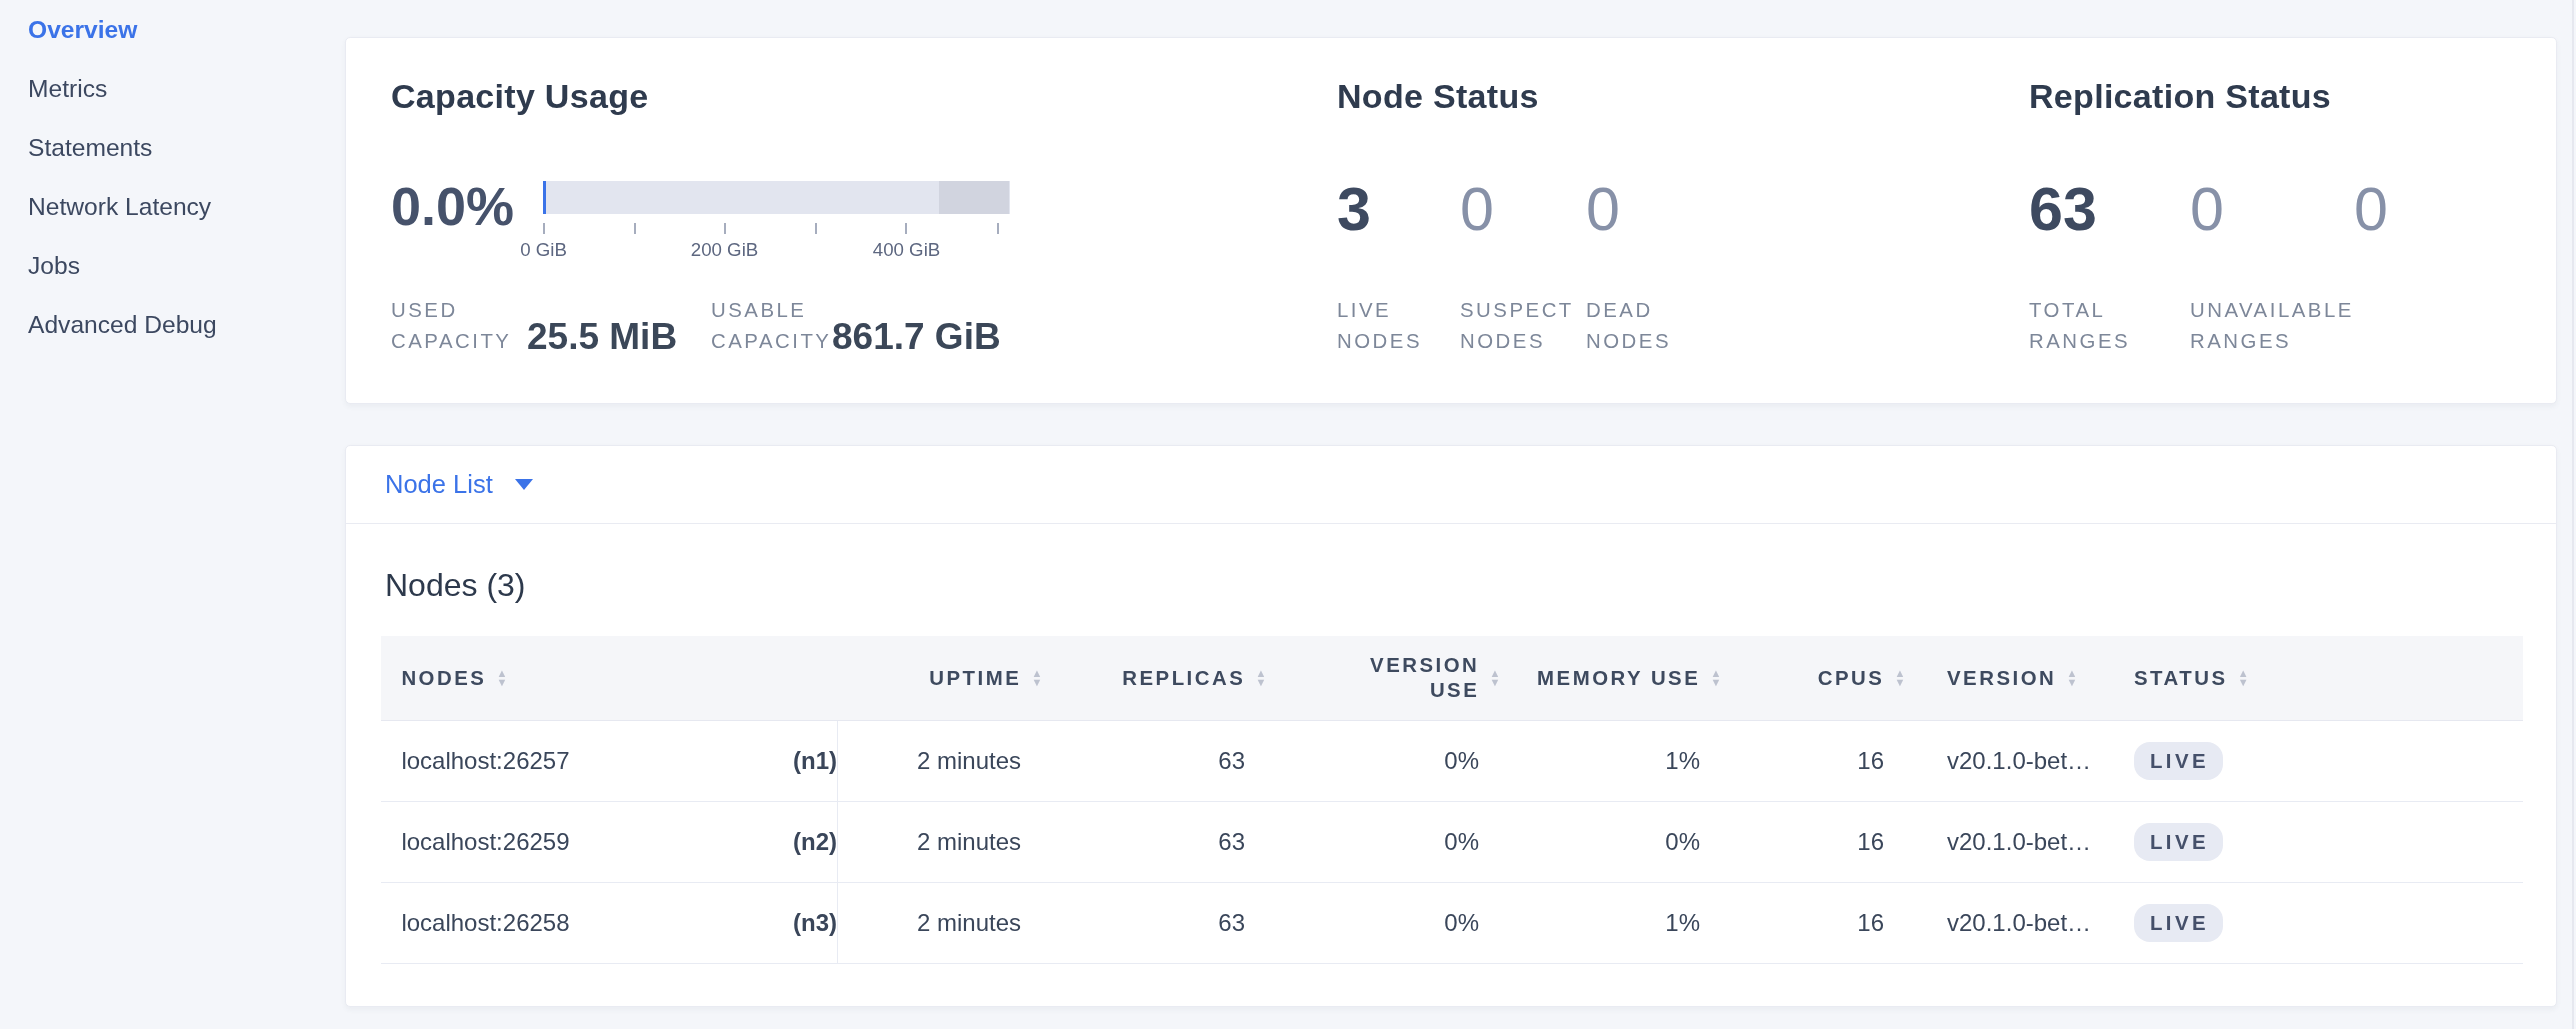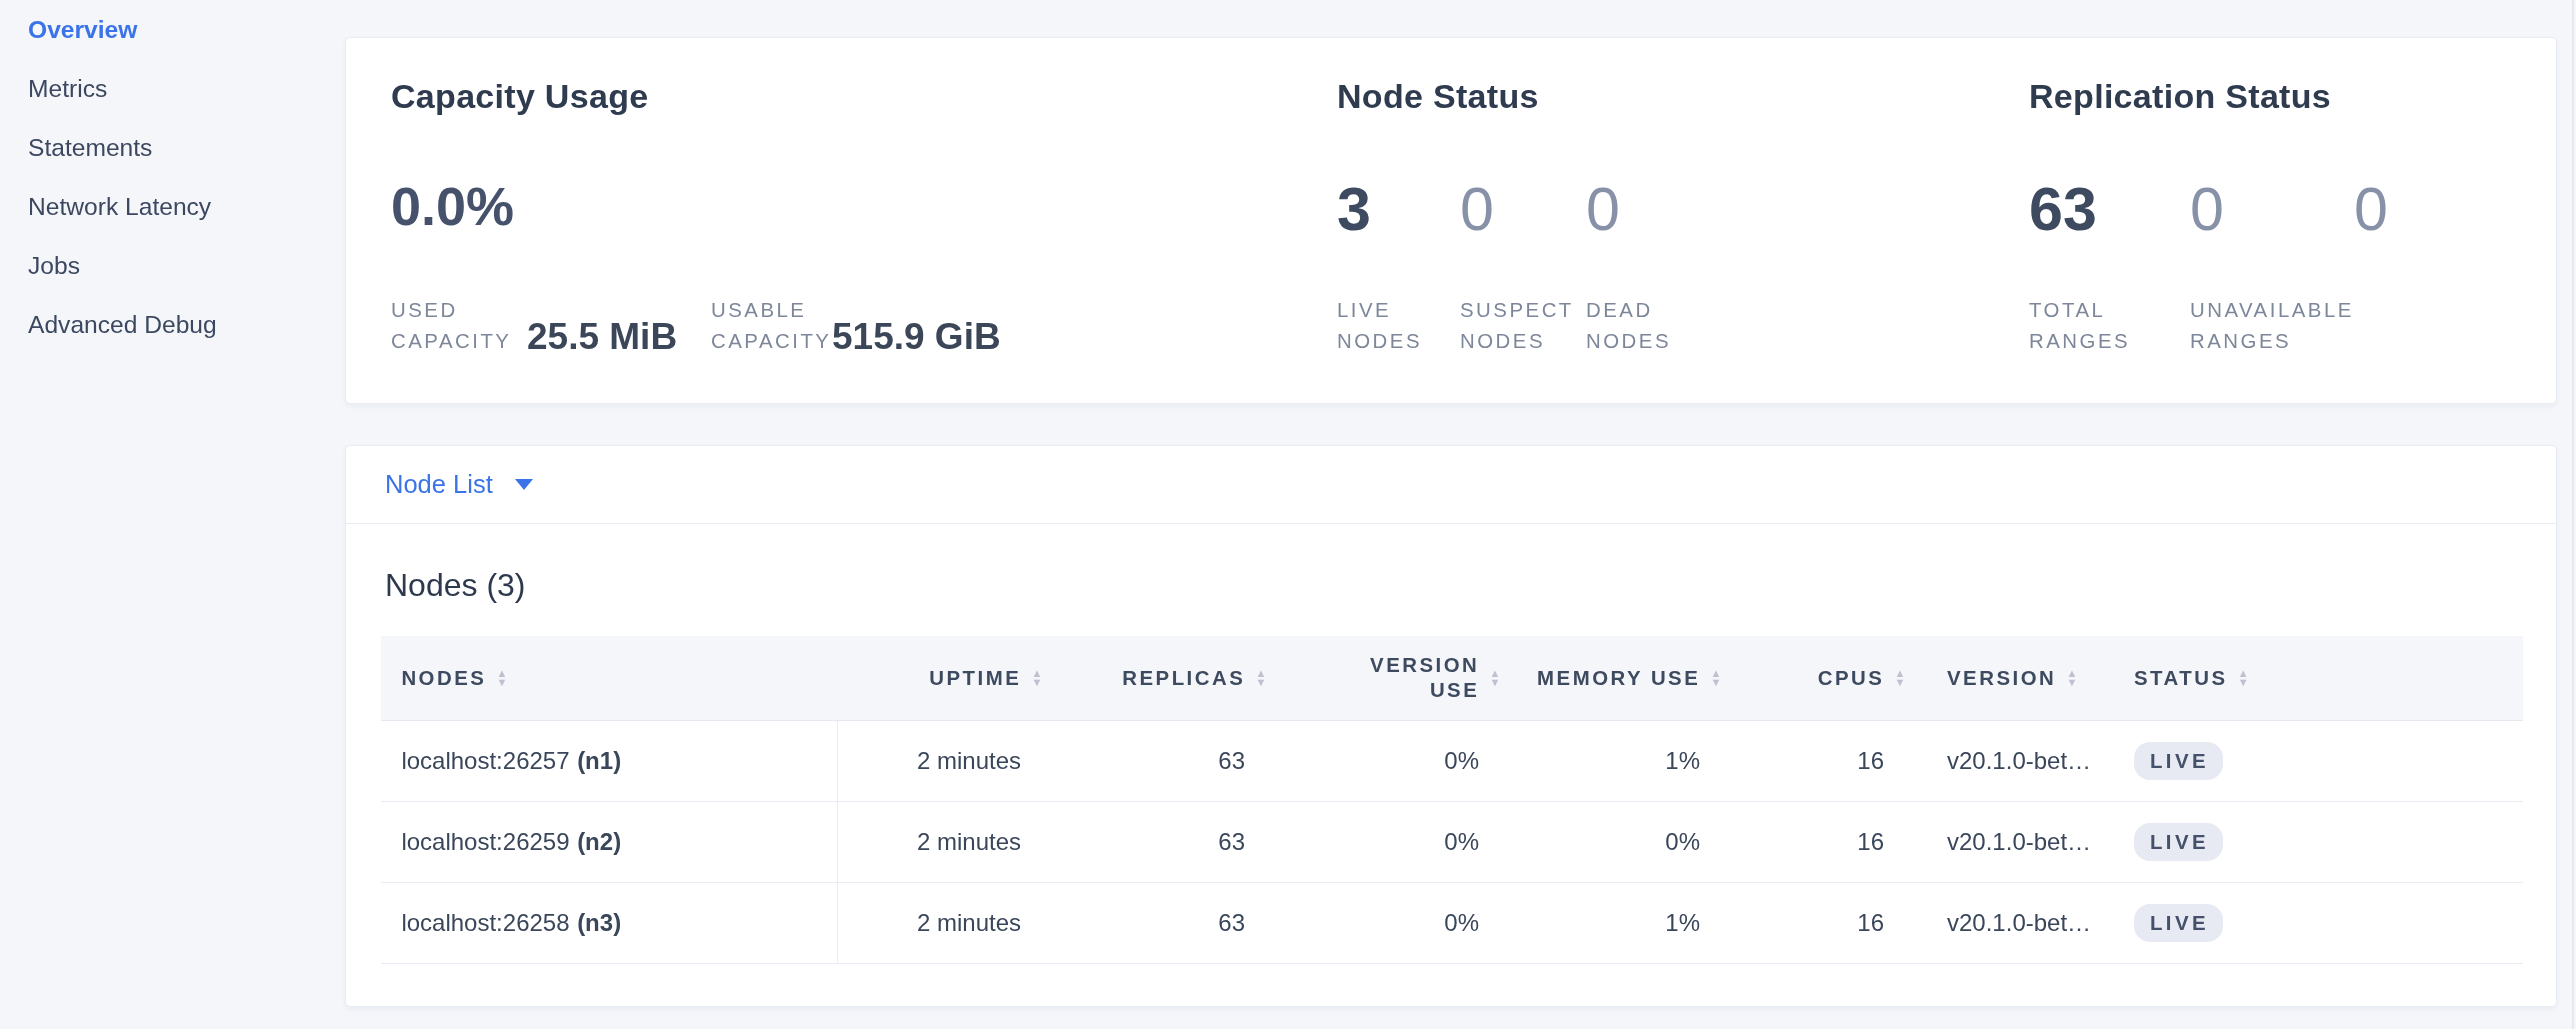--- a/index.html
+++ b/index.html
@@ -104,21 +104,21 @@
     display:flex; align-items:center; gap:10.2px;
     font-size:20.4px; font-weight:700; letter-spacing:2.5px; color:#3e4a5f;
     cursor:pointer;
   }
   .th.right { justify-content:flex-end; padding-right:5.1px; }
   .th-label-wrap { max-width:110px; text-align:right; line-height:25.5px; }
   .sorter { display:flex; flex-direction:column; align-items:center; color:#bdc2cf; font-size:11px; line-height:9.3px; }
   .trow { height:81px; border-bottom:1.7px solid #e8ebf3; background:#fff; cursor:pointer; }
   .cell { display:flex; align-items:center; font-size:24px; color:#3a465a; white-space:nowrap; overflow:hidden; }
   .cell.right { justify-content:flex-end; padding-right:29px; }
-  .cell-nodes { padding-left:20.4px; border-right:1.7px solid #e8ebf3; }
+  .cell-nodes { padding-left:20.4px; border-right:1.7px solid #e8ebf3;justify-content:space-between; }
   .th-nodes { padding-left:20.4px; }
   .cell-version, .th-version { padding-left:34px; }
   .cell-status, .th-status { padding-left:41px; }
   .node-id { font-weight:700; margin-left:7.6px; }
   .badge {
     display:inline-block; background:#e7eaf3; color:#45506a;
     font-size:20.4px; font-weight:700; letter-spacing:3.4px;
     padding:7.6px 13.6px 6.8px 16px; border-radius:16px;
   }
 
@@ -134,28 +134,43 @@
   <div class="nav-item">Network Latency</div>
   <div class="nav-item">Jobs</div>
   <div class="nav-item">Advanced Debug</div>
 </nav>
 
 <section class="card" id="summary-card">
 
   <h2 class="panel-title" id="cap-title">Capacity Usage</h2>
   <div id="cap-percent">0.0%</div>
 
+  <div id="cap-bar">
+    <div class="bar-track">
+      <div class="bar-used"></div>
+      <div class="bar-other"></div>
+    </div>
+    <div class="bar-tick" style="left:0"></div>
+    <div class="bar-tick" style="left:91px"></div>
+    <div class="bar-tick" style="left:181px"></div>
+    <div class="bar-tick" style="left:272px"></div>
+    <div class="bar-tick" style="left:362px"></div>
+    <div class="bar-tick" style="left:454px"></div>
+    <div class="bar-tick-label" style="left:-59px">0 GiB</div>
+    <div class="bar-tick-label" style="left:122px">200 GiB</div>
+    <div class="bar-tick-label" style="left:304px">400 GiB</div>
+  </div>
 
   <div class="cap-stat" id="cap-stat-used">
     <div class="stat-label">USED CAPACITY</div>
     <div class="stat-value">25.5 MiB</div>
   </div>
   <div class="cap-stat" id="cap-stat-usable">
     <div class="stat-label">USABLE CAPACITY</div>
-    <div class="stat-value">515.9 GiB</div>
+    <div class="stat-value">861.7 GiB</div>
   </div>
 
   <h2 class="panel-title" id="node-title">Node Status</h2>
   <div class="num-row" id="node-nums">
     <div class="big-num">3</div>
     <div class="big-num dim">0</div>
     <div class="big-num dim">0</div>
   </div>
   <div class="label-row" id="node-labels">
     <div class="stat-label">LIVE NODES</div>

